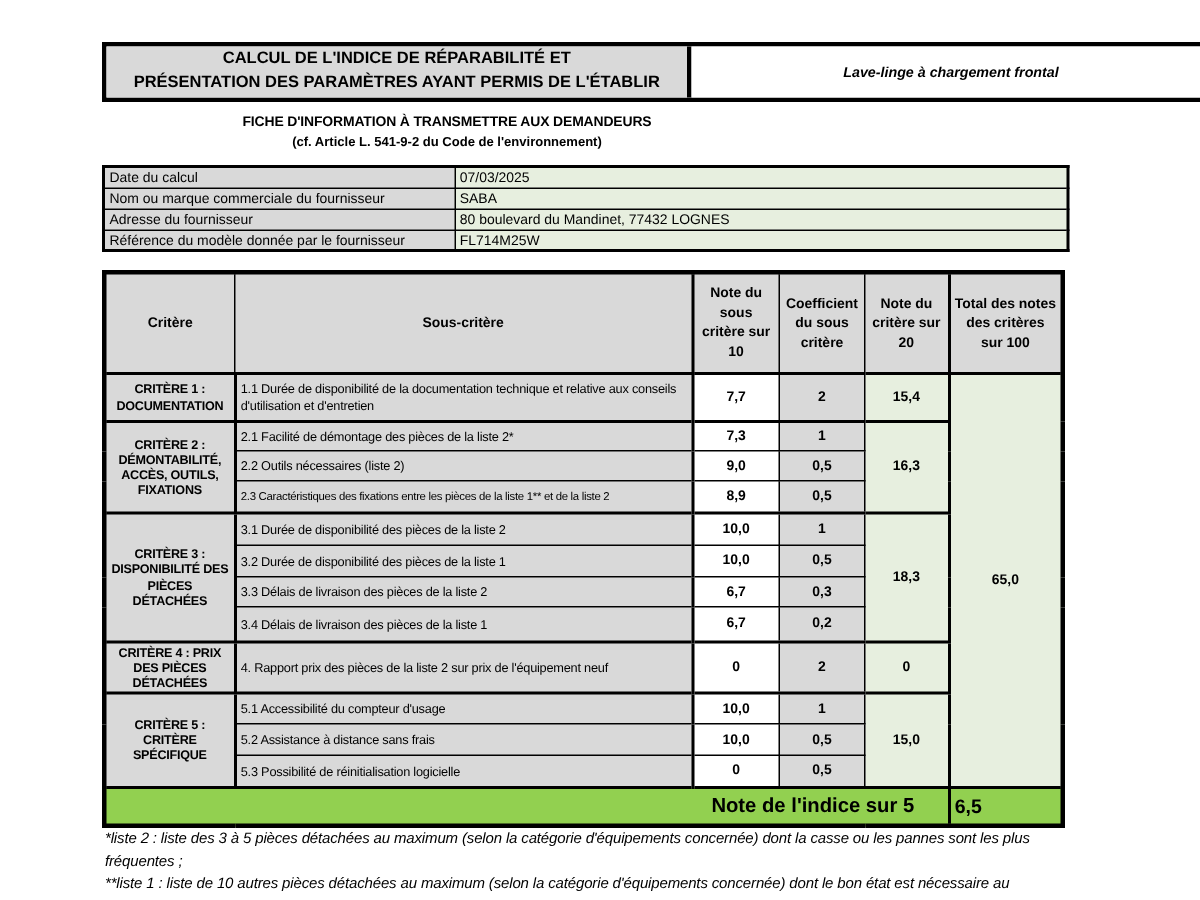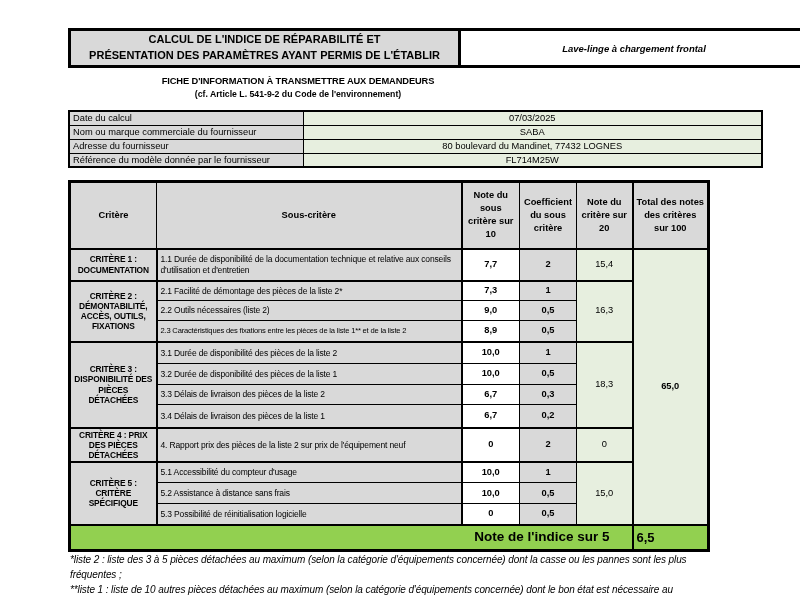--- a/index.html
+++ b/index.html
@@ -16,41 +16,41 @@
   .title-right{flex:1;background:#fff;display:flex;justify-content:center;align-items:center;
                font-weight:bold;font-style:italic;font-size:9.5px;text-align:right;}
 
   
   .subheader{position:absolute;left:68px;top:76px;width:460px;text-align:center;font-weight:bold;}
   .subheader .l1{font-size:9.3px;letter-spacing:-0.1px;}
   .subheader .l2{font-size:8.7px;margin-top:3px;}
 
   
   table{border-collapse:collapse;}
-  .info-table{position:absolute;left:68px;top:110px;width:695px;table-layout:fixed;
+  .info-table{position:absolute;left:68px;top:110px;width:645px;table-layout:fixed;
               border:2px solid #000;}
   .info-table td{border:1px solid #000;height:14px;font-size:9.3px;padding:0 3px;}
   .info-table td.lbl{width:234px;background:var(--gray,#d9d9d9);text-align:left;}
-  .info-table td.val{background:var(--pale_green,#e7efdf);text-align:center;}
+  .info-table td.val{background:var(--pale_green,#e7efdf);text-align:left;}
 
   
   .main-table{position:absolute;left:68px;top:180px;width:639px;table-layout:fixed;
               border:3px solid #000;}
   .main-table td{border:1px solid #000;vertical-align:middle;padding:1px 3px;
                  font-size:8.5px;line-height:1.2;}
   .main-table td.hd{background:var(--gray,#d9d9d9);font-weight:bold;text-align:center;
                     font-size:9.3px;border-bottom:2px solid #000;line-height:1.4;}
   .main-table td.crit{background:var(--gray,#d9d9d9);font-weight:bold;text-align:center;
                       font-size:8.4px;border-right:2px solid #000;letter-spacing:-0.15px;}
   .main-table td.sub{background:var(--gray,#d9d9d9);text-align:left;border-right:2px solid #000;
                      letter-spacing:-0.15px;}
   .main-table td.sub.fit{font-size:7.6px;letter-spacing:-0.2px;}
   .main-table td.num{background:#fff;text-align:center;font-weight:bold;font-size:9.3px;}
   .main-table td.coef{background:var(--gray,#d9d9d9);text-align:center;font-weight:bold;font-size:9.3px;}
-  .main-table td.s20{background:var(--pale_green,#e7efdf);text-align:center;font-weight:normal;
+  .main-table td.s20{background:var(--pale_green,#e7efdf);text-align:center;font-weight:bold;
                      font-size:9.3px;border-right:2px solid #000;}
   .main-table td.tot{background:var(--pale_green,#e7efdf);text-align:center;font-weight:bold;font-size:9.3px;}
   .main-table td.gt{border-top:2px solid #000;margin-top:20px;}
   .main-table td.banner{background:var(--bright_green,#92d050);text-align:right;
                         padding-right:22px;font-weight:bold;font-size:13.5px;
                         border-top:2px solid #000;border-right:2px solid #000;}
   .main-table td.bval{background:var(--bright_green,#92d050);
                       font-weight:bold;font-size:13px;border-top:2px solid #000;}
 
   

